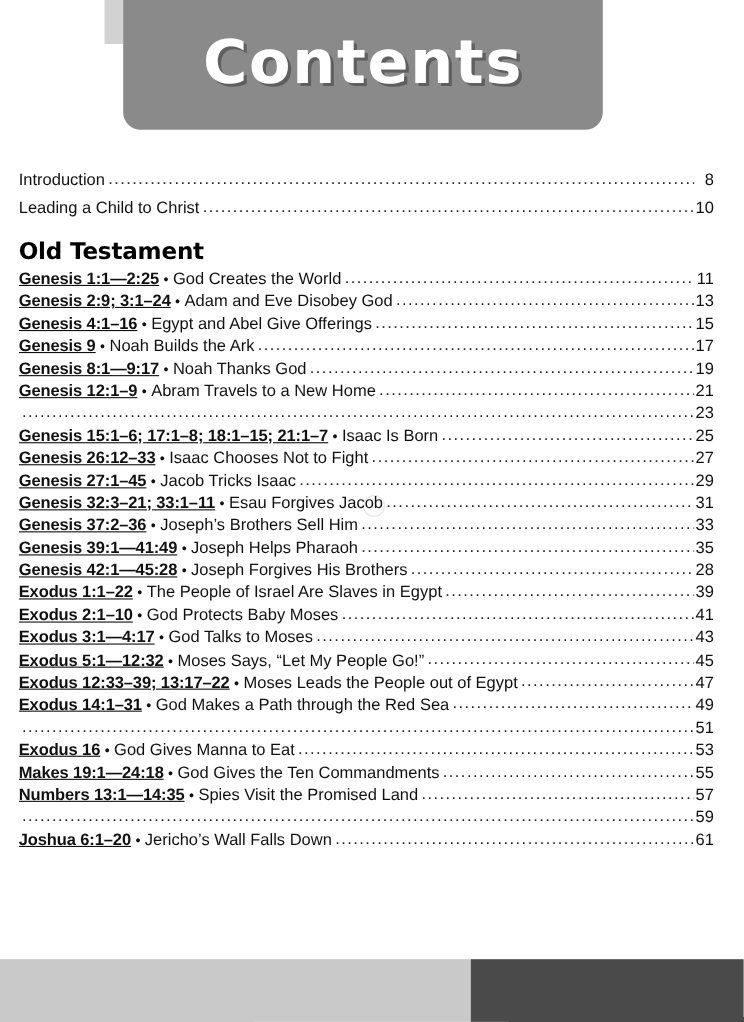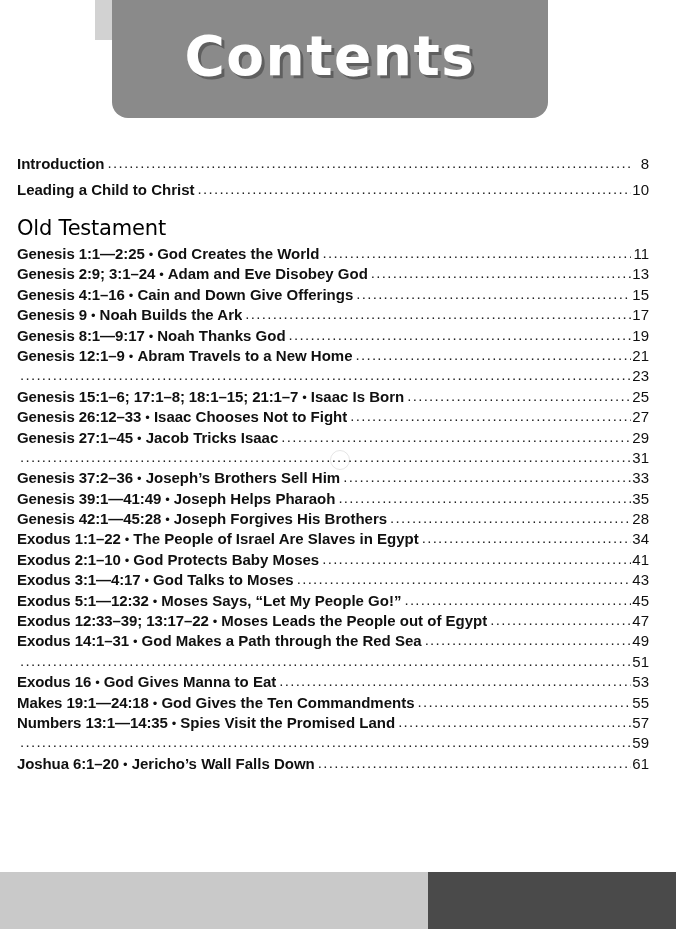--- a/index.html
+++ b/index.html
@@ -88,27 +88,28 @@
 
   .entry-text {
     flex: 0 0 auto;
     max-width: 600px;
     overflow: hidden;
     white-space: nowrap;
   }
   .ref {
     font-weight: bold;
     letter-spacing: -0.1px;
+    text-decoration: underline;
   }
   .bullet {
     padding: 0 4px;
     font-size: 13px;
   }
   .title {
-    font-weight: bold;
+    font-weight: normal;
   }
   .leader {
     flex: 1 1 auto;
     overflow: hidden;
     margin: 0 1px 0 3px;
     font-size: 15px;
     letter-spacing: 1.3px;
     color: #202020;
     white-space: nowrap;
     transform: translateY(-1px);
@@ -116,21 +117,21 @@
   .page {
     flex: 0 0 auto;
     text-align: right;
     min-width: 17px;
     font-size: 15px;
   }
 
   
   .section-heading {
     font-family: "DejaVu Sans", sans-serif;
-    font-weight: normal;
+    font-weight: bold;
     font-size: 21px;
     color: #000000;
     letter-spacing: -0.2px;
     margin-top: 9px;
     margin-bottom: 4px;
     height: 25px;
     line-height: 25px;
     white-space: nowrap;
   }
 
@@ -201,21 +202,21 @@
       <span class="entry-text"><span class="ref">Genesis 1:1—2:25</span><span class="bullet">•</span><span class="title">God Creates the World</span></span>
       <span class="leader">............................................................................................................................................................................................................................</span>
       <span class="page">11</span>
     </div>
     <div class="toc-line">
       <span class="entry-text"><span class="ref">Genesis 2:9; 3:1–24</span><span class="bullet">•</span><span class="title">Adam and Eve Disobey God</span></span>
       <span class="leader">............................................................................................................................................................................................................................</span>
       <span class="page">13</span>
     </div>
     <div class="toc-line">
-      <span class="entry-text"><span class="ref">Genesis 4:1–16</span><span class="bullet">•</span><span class="title">Cain and Down Give Offerings</span></span>
+      <span class="entry-text"><span class="ref">Genesis 4:1–16</span><span class="bullet">•</span><span class="title">Egypt and Abel Give Offerings</span></span>
       <span class="leader">............................................................................................................................................................................................................................</span>
       <span class="page">15</span>
     </div>
     <div class="toc-line">
       <span class="entry-text"><span class="ref">Genesis 9</span><span class="bullet">•</span><span class="title">Noah Builds the Ark</span></span>
       <span class="leader">............................................................................................................................................................................................................................</span>
       <span class="page">17</span>
     </div>
     <div class="toc-line">
       <span class="entry-text"><span class="ref">Genesis 8:1—9:17</span><span class="bullet">•</span><span class="title">Noah Thanks God</span></span>
@@ -240,20 +241,21 @@
       <span class="entry-text"><span class="ref">Genesis 26:12–33</span><span class="bullet">•</span><span class="title">Isaac Chooses Not to Fight</span></span>
       <span class="leader">............................................................................................................................................................................................................................</span>
       <span class="page">27</span>
     </div>
     <div class="toc-line">
       <span class="entry-text"><span class="ref">Genesis 27:1–45</span><span class="bullet">•</span><span class="title">Jacob Tricks Isaac</span></span>
       <span class="leader">............................................................................................................................................................................................................................</span>
       <span class="page">29</span>
     </div>
     <div class="toc-line">
+      <span class="entry-text"><span class="ref">Genesis 32:3–21; 33:1–11</span><span class="bullet">•</span><span class="title">Esau Forgives Jacob</span></span>
       <span class="leader">............................................................................................................................................................................................................................</span>
       <span class="page">31</span>
     </div>
     <div class="toc-line">
       <span class="entry-text"><span class="ref">Genesis 37:2–36</span><span class="bullet">•</span><span class="title">Joseph’s Brothers Sell Him</span></span>
       <span class="leader">............................................................................................................................................................................................................................</span>
       <span class="page">33</span>
     </div>
     <div class="toc-line">
       <span class="entry-text"><span class="ref">Genesis 39:1—41:49</span><span class="bullet">•</span><span class="title">Joseph Helps Pharaoh</span></span>
@@ -261,21 +263,21 @@
       <span class="page">35</span>
     </div>
     <div class="toc-line">
       <span class="entry-text"><span class="ref">Genesis 42:1—45:28</span><span class="bullet">•</span><span class="title">Joseph Forgives His Brothers</span></span>
       <span class="leader">............................................................................................................................................................................................................................</span>
       <span class="page">28</span>
     </div>
     <div class="toc-line">
       <span class="entry-text"><span class="ref">Exodus 1:1–22</span><span class="bullet">•</span><span class="title">The People of Israel Are Slaves in Egypt</span></span>
       <span class="leader">............................................................................................................................................................................................................................</span>
-      <span class="page">34</span>
+      <span class="page">39</span>
     </div>
     <div class="toc-line">
       <span class="entry-text"><span class="ref">Exodus 2:1–10</span><span class="bullet">•</span><span class="title">God Protects Baby Moses</span></span>
       <span class="leader">............................................................................................................................................................................................................................</span>
       <span class="page">41</span>
     </div>
     <div class="toc-line">
       <span class="entry-text"><span class="ref">Exodus 3:1—4:17</span><span class="bullet">•</span><span class="title">God Talks to Moses</span></span>
       <span class="leader">............................................................................................................................................................................................................................</span>
       <span class="page">43</span>

